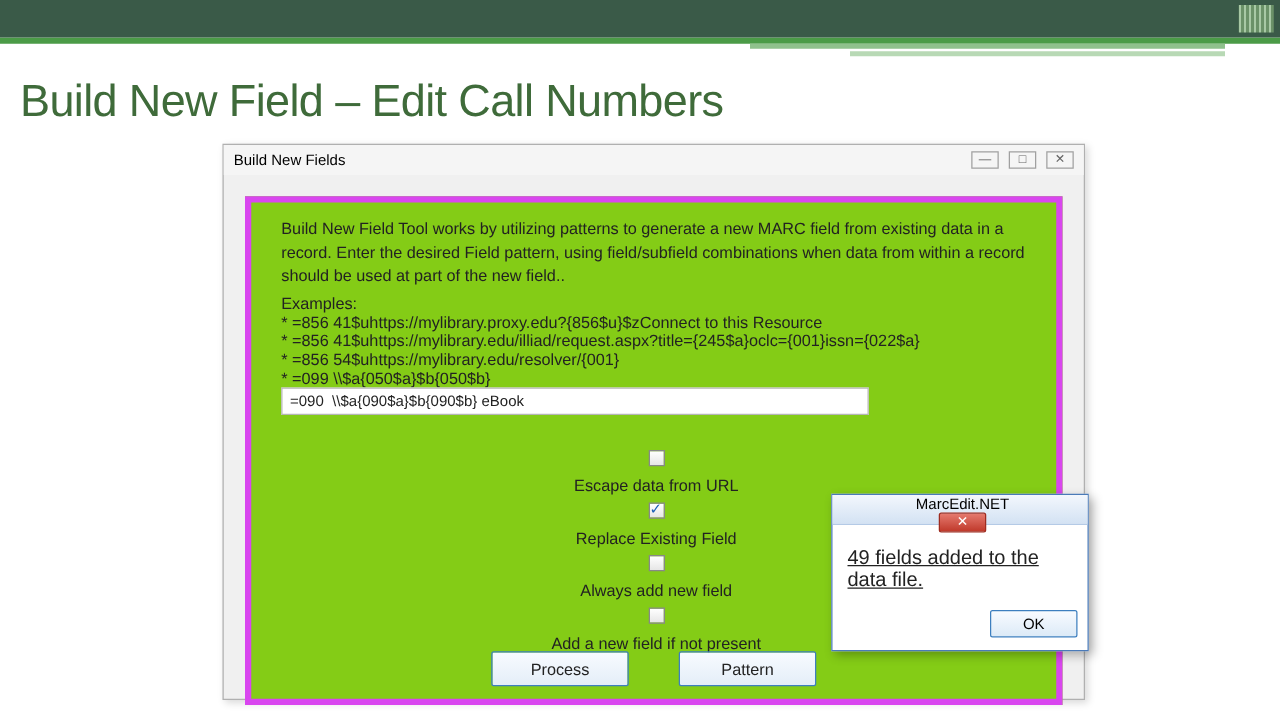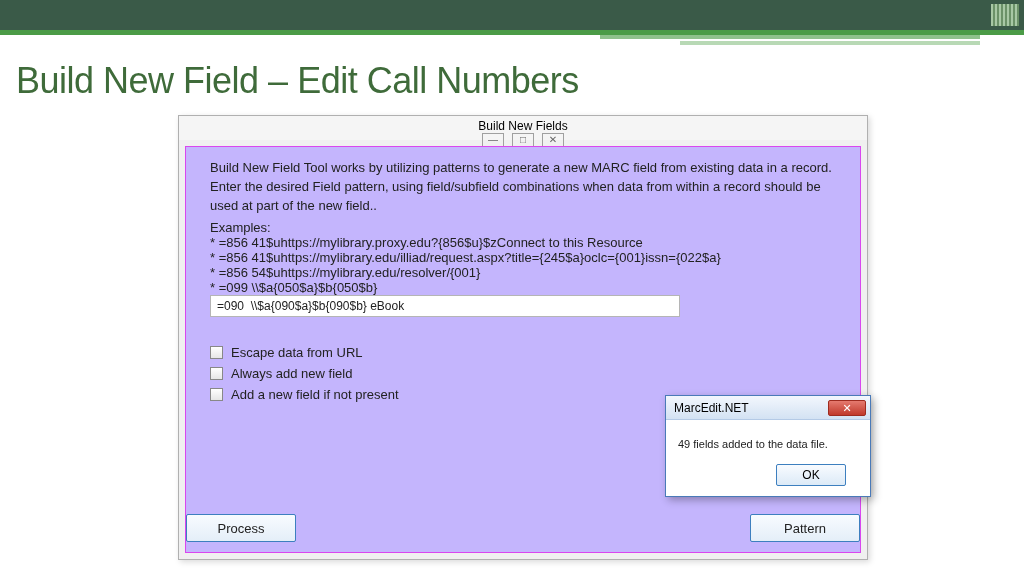--- a/index.html
+++ b/index.html
@@ -66,34 +66,33 @@
     box-shadow: 2px 2px 6px rgba(0,0,0,0.15);
   }
   .win-titlebar {
     height: 24px;
     padding: 3px 8px;
     display: flex;
     justify-content: space-between;
     align-items: center;
     font-size: 12px;
     background: #f5f5f5;
-    flex-direction: column;
   }
   .win-chrome-btns { display:flex; gap:8px; }
   .chrome-btn {
     width: 22px; height: 14px;
     border: 1px solid #a0a0a0;
     font-size: 10px; line-height: 12px;
     text-align: center;
     color: #666;
   }
   .win-body {
-    background: #c4b5fd;
-    margin: 6px;
-    border: 1px solid #d946ef;
+    background: #84cc16;
+    margin: 17px;
+    border: 5px solid #d946ef;
     height: calc(100% - 36px);
     padding: 12px 20px 14px 24px;
     font-size: 13px;
     color: #222;
     position: relative;
   }
   .desc { line-height: 1.45; margin-bottom: 4px; }
   .examples-label { margin-top: 4px; }
   .example-line { }
   .pattern-label { margin-top: 22px; margin-bottom: 4px; }
@@ -105,40 +104,41 @@
     padding: 2px 6px;
     font-size: 12px;
     color: #222;
   }
   .checks { margin-top: 28px; }
   .check-row {
     display: flex; align-items: center;
     gap: 8px;
     margin-bottom: 6px;
     font-size: 13px;
+    flex-direction: column;
   }
   .checkbox {
     width: 13px; height: 13px;
     border: 1px solid #888;
     background: linear-gradient(#fff,#e6e6e6);
     position: relative;
   }
   .checkbox.checked::after {
     content: "✓";
     position:absolute;
     left: 0; top: -3px;
     font-size: 12px;
     color: #1a5fb4;
   }
   .btn-row {
     position: absolute;
     bottom: 10px;
     left: 0; right: 0;
     display: flex;
-    justify-content: space-between;
+    justify-content: center;
     gap: 40px;
   }
   .win-btn {
     width: 110px; height: 28px;
     border: 1px solid #3d7fbf;
     background: linear-gradient(#f8fbff,#e4eef8);
     font-size: 13px;
     color: #222;
     cursor: pointer;
     border-radius: 2px;
@@ -156,40 +156,42 @@
   }
   .msgbox-titlebar {
     height: 24px;
     background: linear-gradient(#f3f7fd, #d3e2f3);
     border-bottom: 1px solid #b4cae6;
     display:flex;
     justify-content: space-between;
     align-items: center;
     padding: 0 4px 0 8px;
     font-size: 12px;
+    flex-direction: column;
   }
   .msgbox-close {
     width: 38px; height: 16px;
     background: linear-gradient(#e57a6f,#c0392b);
     border: 1px solid #9e2b1f;
     border-radius: 2px;
     color: #fff;
     font-size: 11px;
     text-align: center;
     line-height: 14px;
   }
   .msgbox-body {
     padding: 18px 12px 8px 12px;
-    font-size: 11px;
-    color: #222;
+    font-size: 16px;
+    color: #222;
+    text-decoration: underline;
   }
   .msgbox-footer {
     display: flex;
     justify-content: flex-end;
-    padding: 6px 24px 10px;
+    padding: 6px 8px 10px;
   }
   .msgbox-ok {
     width: 70px; height: 22px;
     border: 1px solid #3d7fbf;
     background: linear-gradient(#f8fbff,#dceaf7);
     font-size: 12px;
     border-radius: 2px;
     cursor: pointer;
   }
 </style>
@@ -223,20 +225,24 @@
     <div class="example-line">* =099  \\$a{050$a}$b{050$b}</div>
 
     <input class="pattern-input" value="=090  \\$a{090$a}$b{090$b} eBook" style="">
 
     <div class="checks">
       <div class="check-row">
         <span class="checkbox"></span>
         <span>Escape data from URL</span>
       </div>
       <div class="check-row">
+        <span class="checkbox checked"></span>
+        <span>Replace Existing Field</span>
+      </div>
+      <div class="check-row">
         <span class="checkbox"></span>
         <span>Always add new field</span>
       </div>
       <div class="check-row">
         <span class="checkbox"></span>
         <span>Add a new field if not present</span>
       </div>
     </div>
 
     <div class="btn-row">

